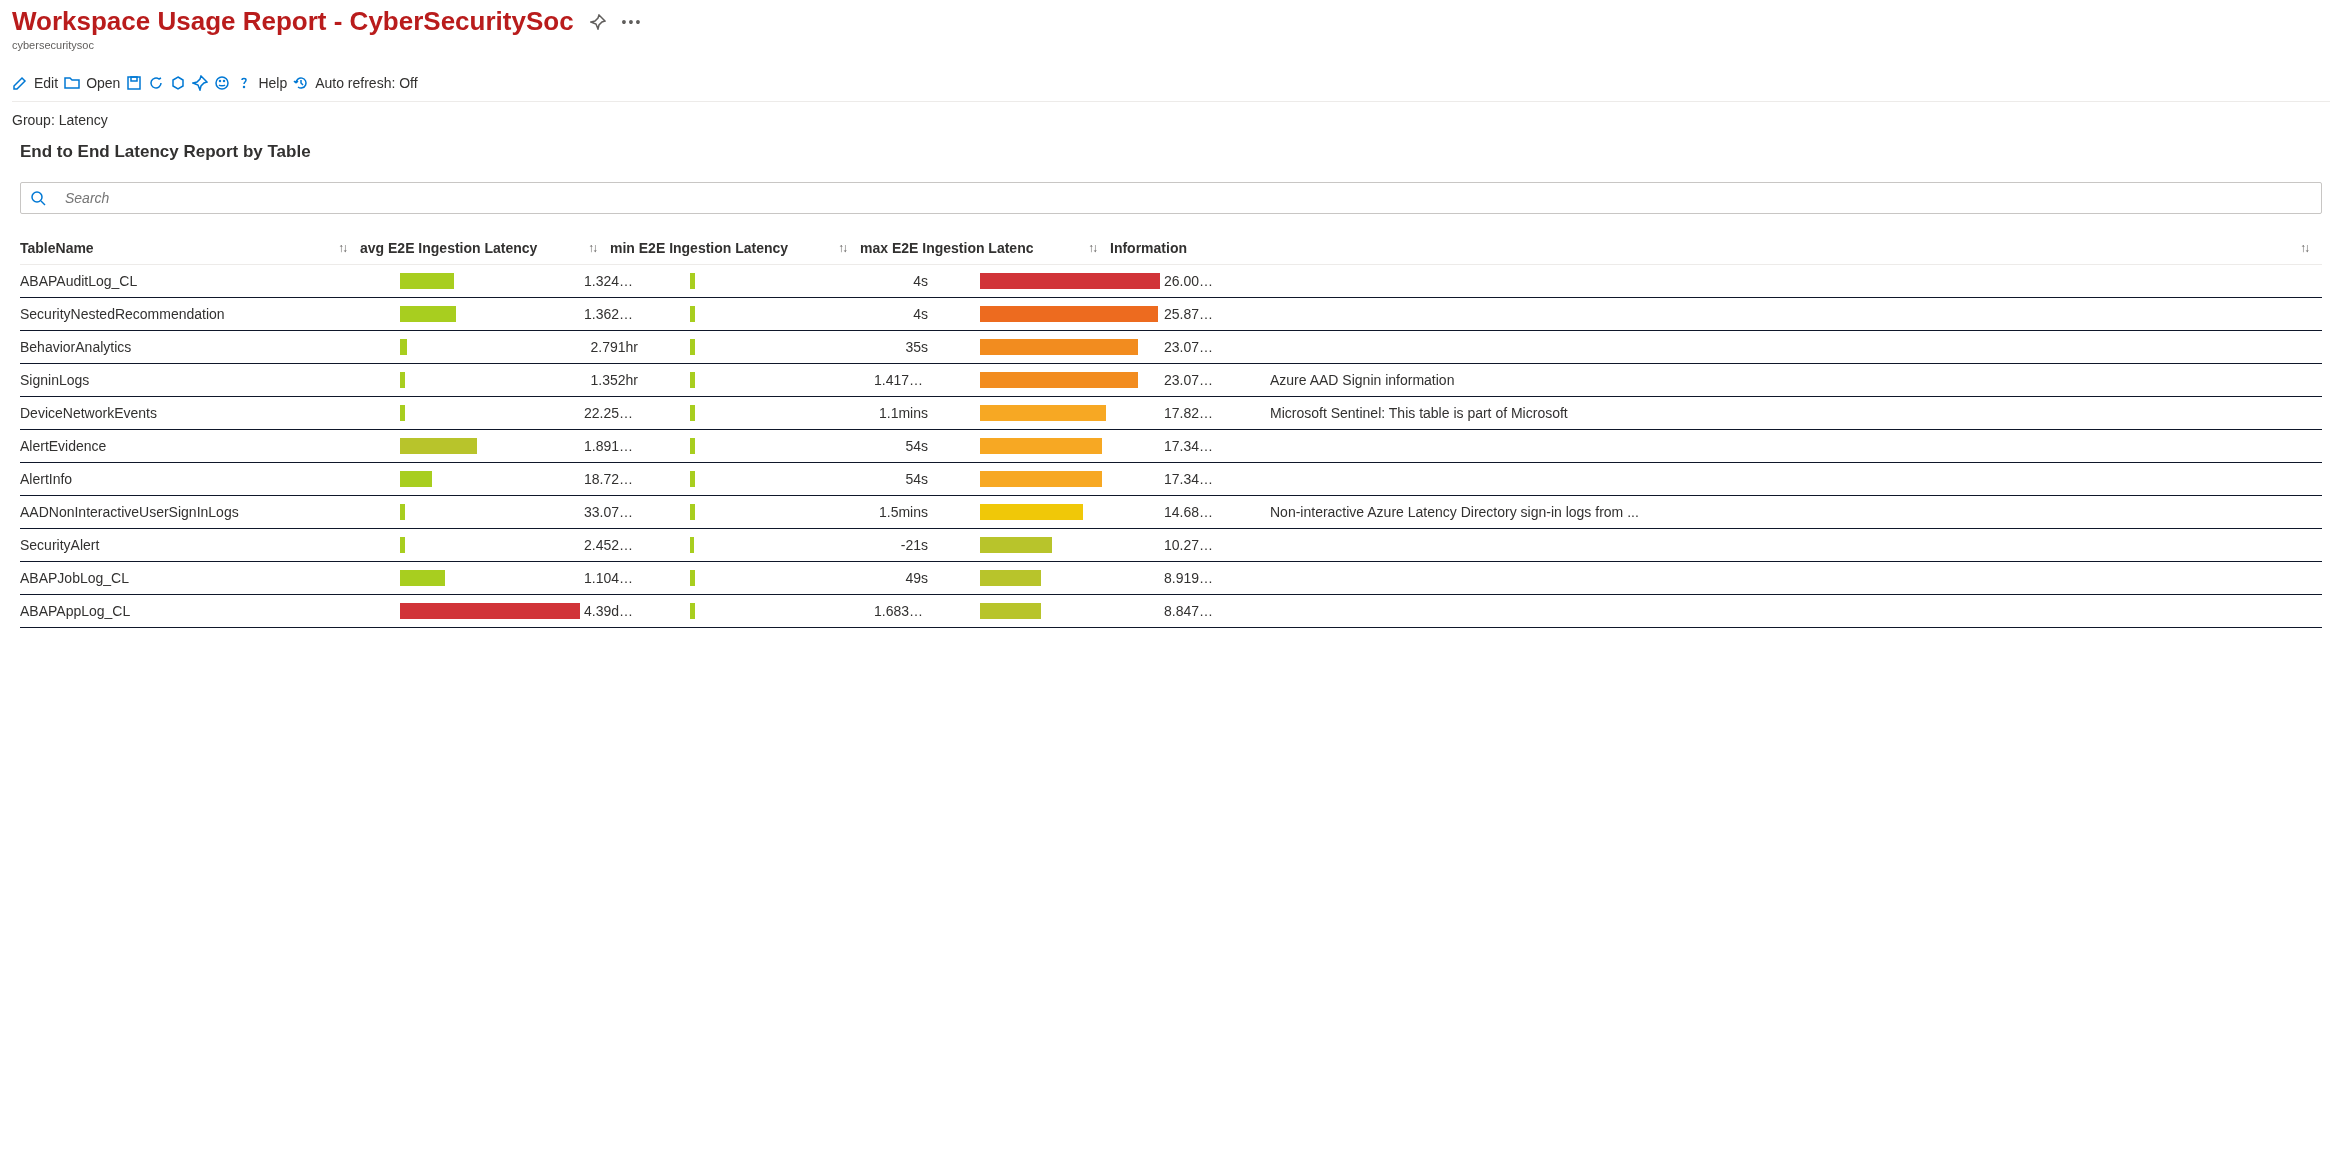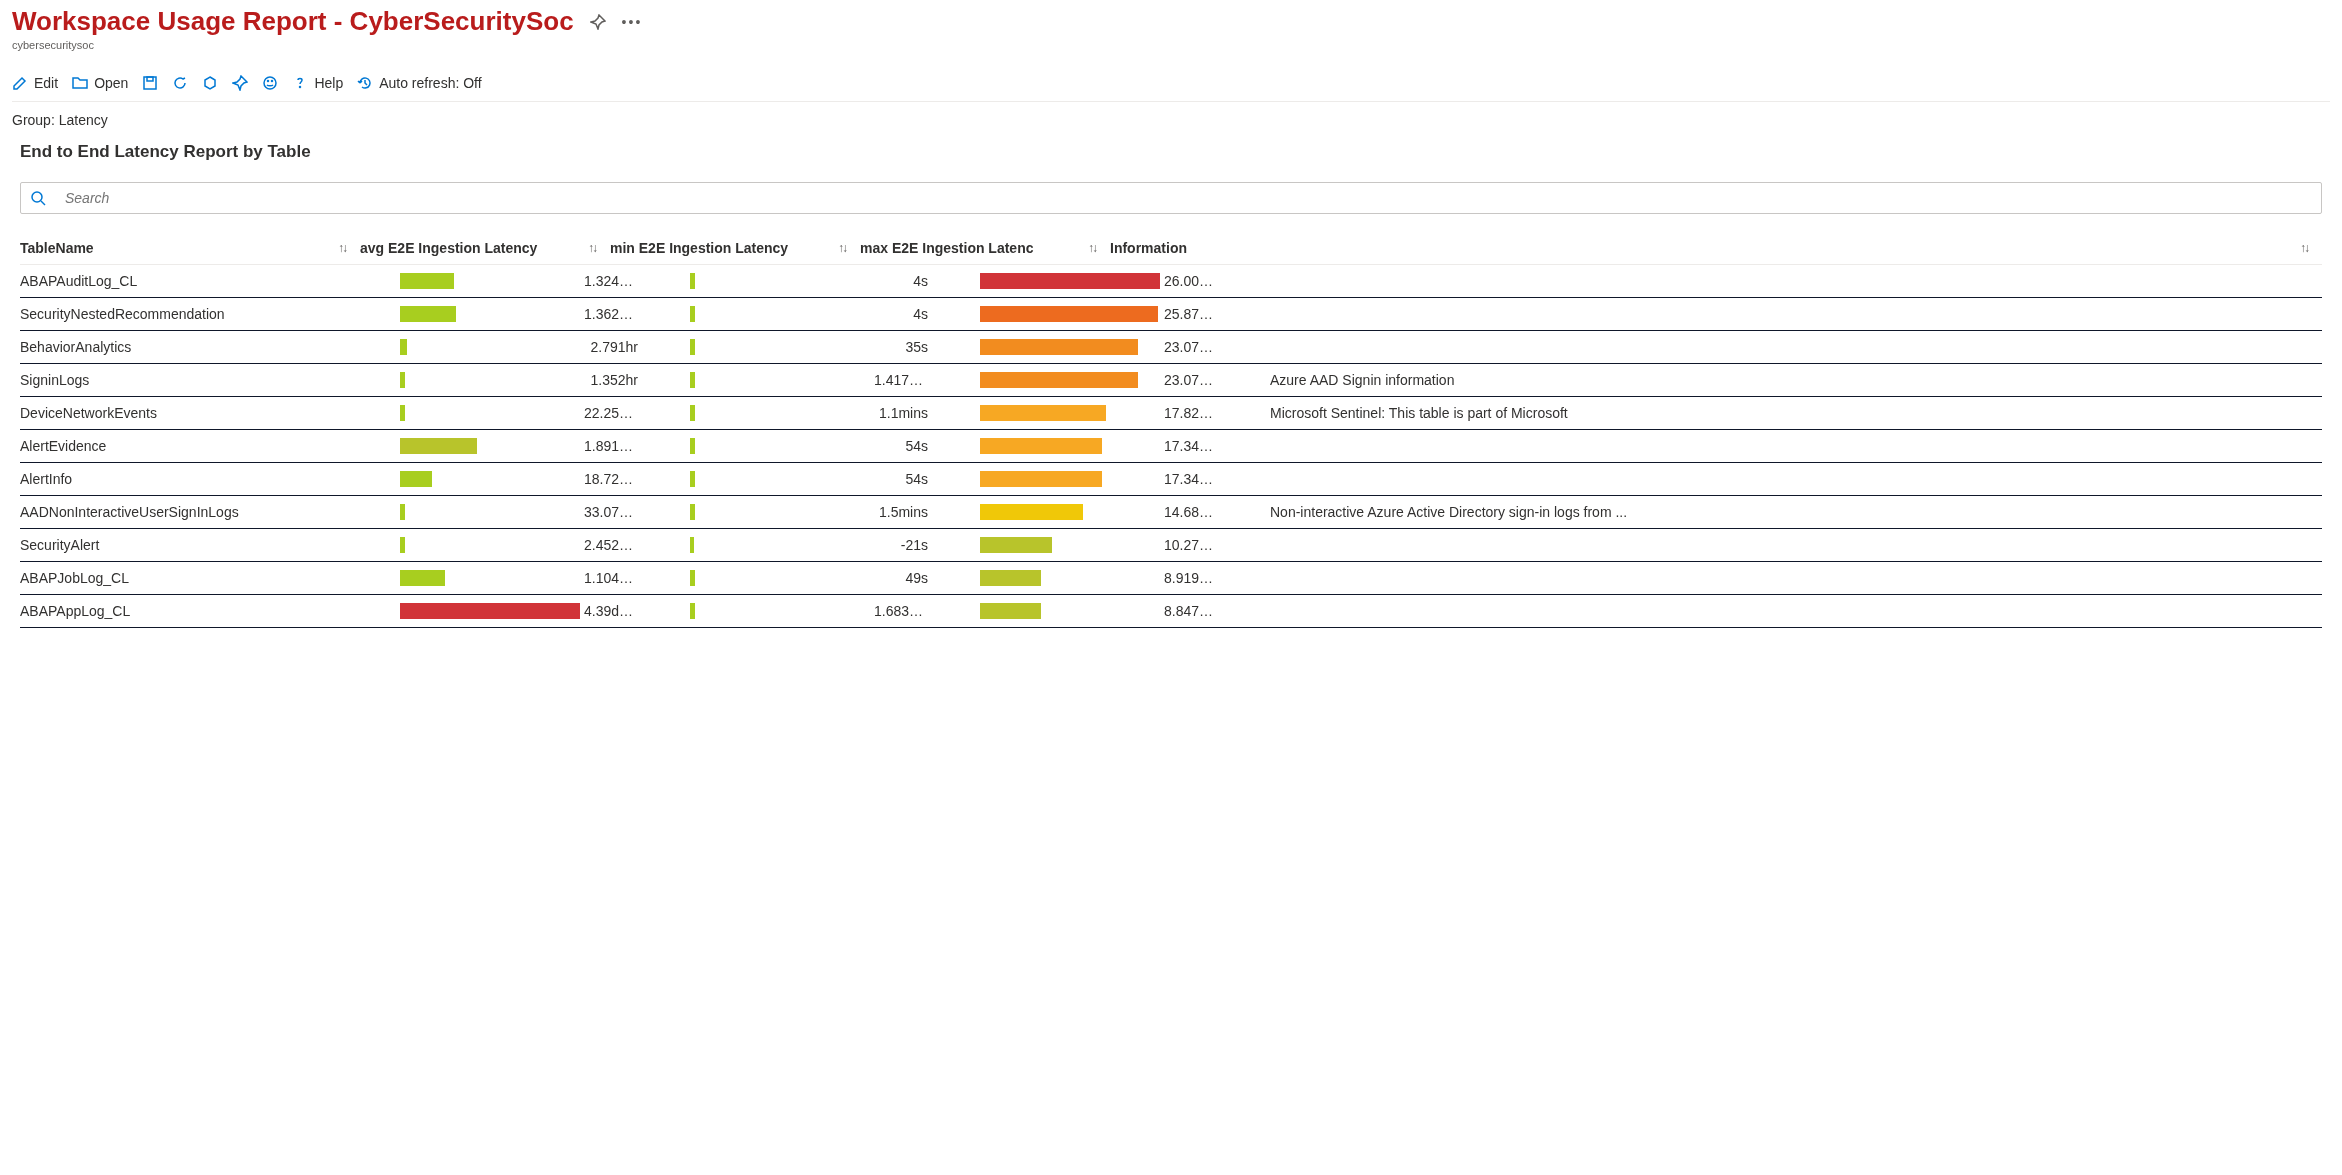--- a/index.html
+++ b/index.html
@@ -2,21 +2,21 @@
 <html><head>
 <meta charset="utf-8">
 <style>
 * { box-sizing: border-box; margin: 0; padding: 0; }
 body { font-family: "Segoe UI", -apple-system, sans-serif; font-size: 14px; color: #323130; background: #fff; padding: 6px 12px; }
 
 .header-row { display: flex; align-items: center; gap: 16px; margin-bottom: 2px; }
 .title { font-size: 26px; font-weight: 600; color: #b91c1c; }
 .subtitle { font-size: 11px; color: #605e5c; margin-bottom: 18px; }
 
-.toolbar { display: flex; align-items: center; gap: 14px; padding: 6px 0 10px 0; border-bottom: 1px solid #edebe9; }
+.toolbar { display: flex; align-items: center; gap: 6px; padding: 6px 0 10px 0; border-bottom: 1px solid #edebe9; }
 .tb-item { display: flex; align-items: center; gap: 6px; cursor: pointer; color: #0078d4; font-size: 14px; }
 .tb-item .lbl { color: #323130; }
 .tb-icon { width: 16px; height: 16px; display: inline-flex; align-items: center; justify-content: center; }
 .tb-icon svg { stroke: #0078d4; fill: none; stroke-width: 1.5; }
 
 .group-label { font-size: 14px; margin: 10px 0 14px 0; }
 .section-title { font-size: 17px; font-weight: 600; margin: 0 0 20px 8px; }
 
 .search-wrap { position: relative; margin: 0 8px 0 8px; }
 .search-icon { position: absolute; left: 10px; top: 50%; transform: translateY(-50%); }
@@ -325,21 +325,21 @@
             <div class="bar c-lime" style="width:3%"></div>
           </div>
           <div class="barval">1.5mins</div>
         </div>
         <div class="barcell">
           <div class="bartrack">
             <div class="bar c-yellow" style="width:57%"></div>
           </div>
           <div class="barval">14.68day</div>
         </div>
-        <div class="info">Non-interactive Azure Active Directory sign-in logs from ...</div>
+        <div class="info">Non-interactive Azure Latency Directory sign-in logs from ...</div>
       </div>
       <div class="trow">
         <div class="name">SecurityAlert</div>
         <div class="barcell">
           <div class="bartrack">
             <div class="bar c-lime" style="width:3%"></div>
           </div>
           <div class="barval">2.452min</div>
         </div>
         <div class="barcell">

